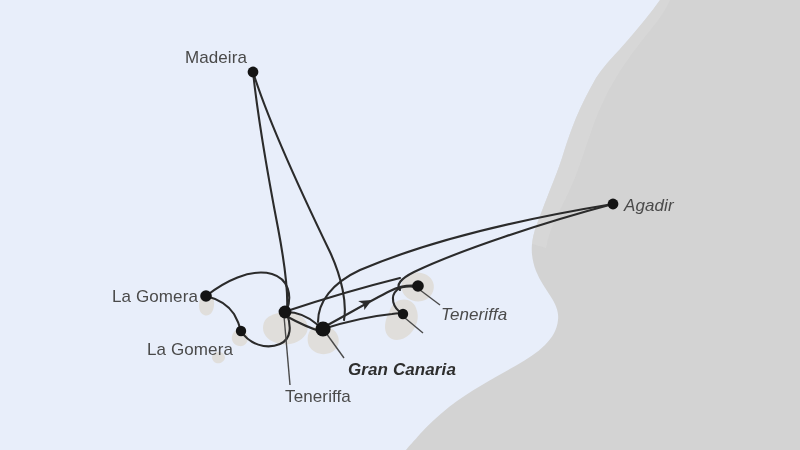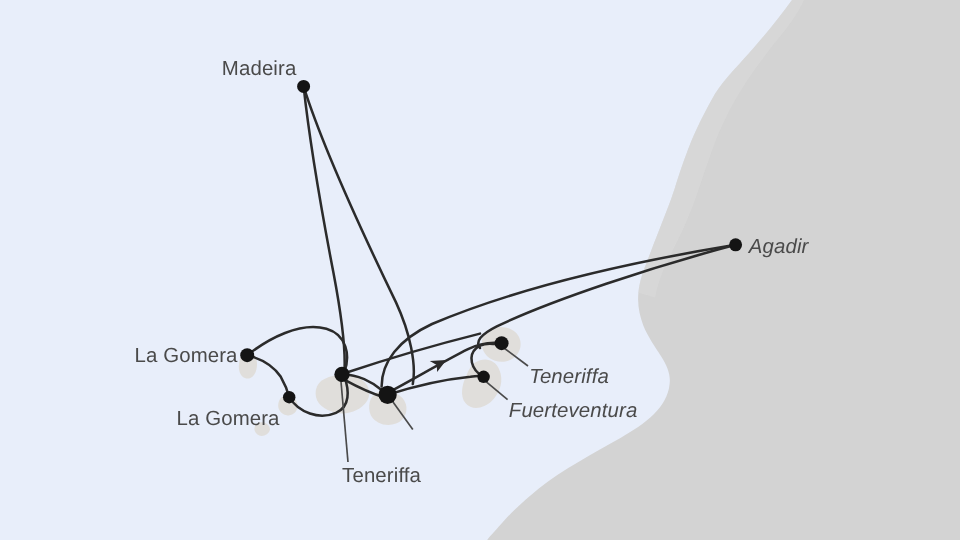--- a/index.html
+++ b/index.html
@@ -163,18 +163,18 @@
   <div class="map-label label-left" style="left:247px; top:57px;">Madeira</div>
 
   <div class="map-label label-right" style="left:624px; top:205px;">Agadir</div>
 
   <div class="map-label label-left" style="left:198px; top:296px;">La Gomera</div>
 
   <div class="map-label label-left" style="left:233px; top:349px;">La Gomera</div>
 
   <div class="map-label label-center" style="left:292px; top:396px;margin-left:26px;">Teneriffa</div>
 
+  <div class="map-label label-right bold" style="left:348px; top:369px;">Gran Canaria</div>
 
-  <div class="map-label label-right" style="left:424px; top:342px;">Fuerteventura</div>
 
   <div class="map-label label-right" style="left:441px; top:314px;">Teneriffa</div>
 
 </div>
 
 </body></html>

